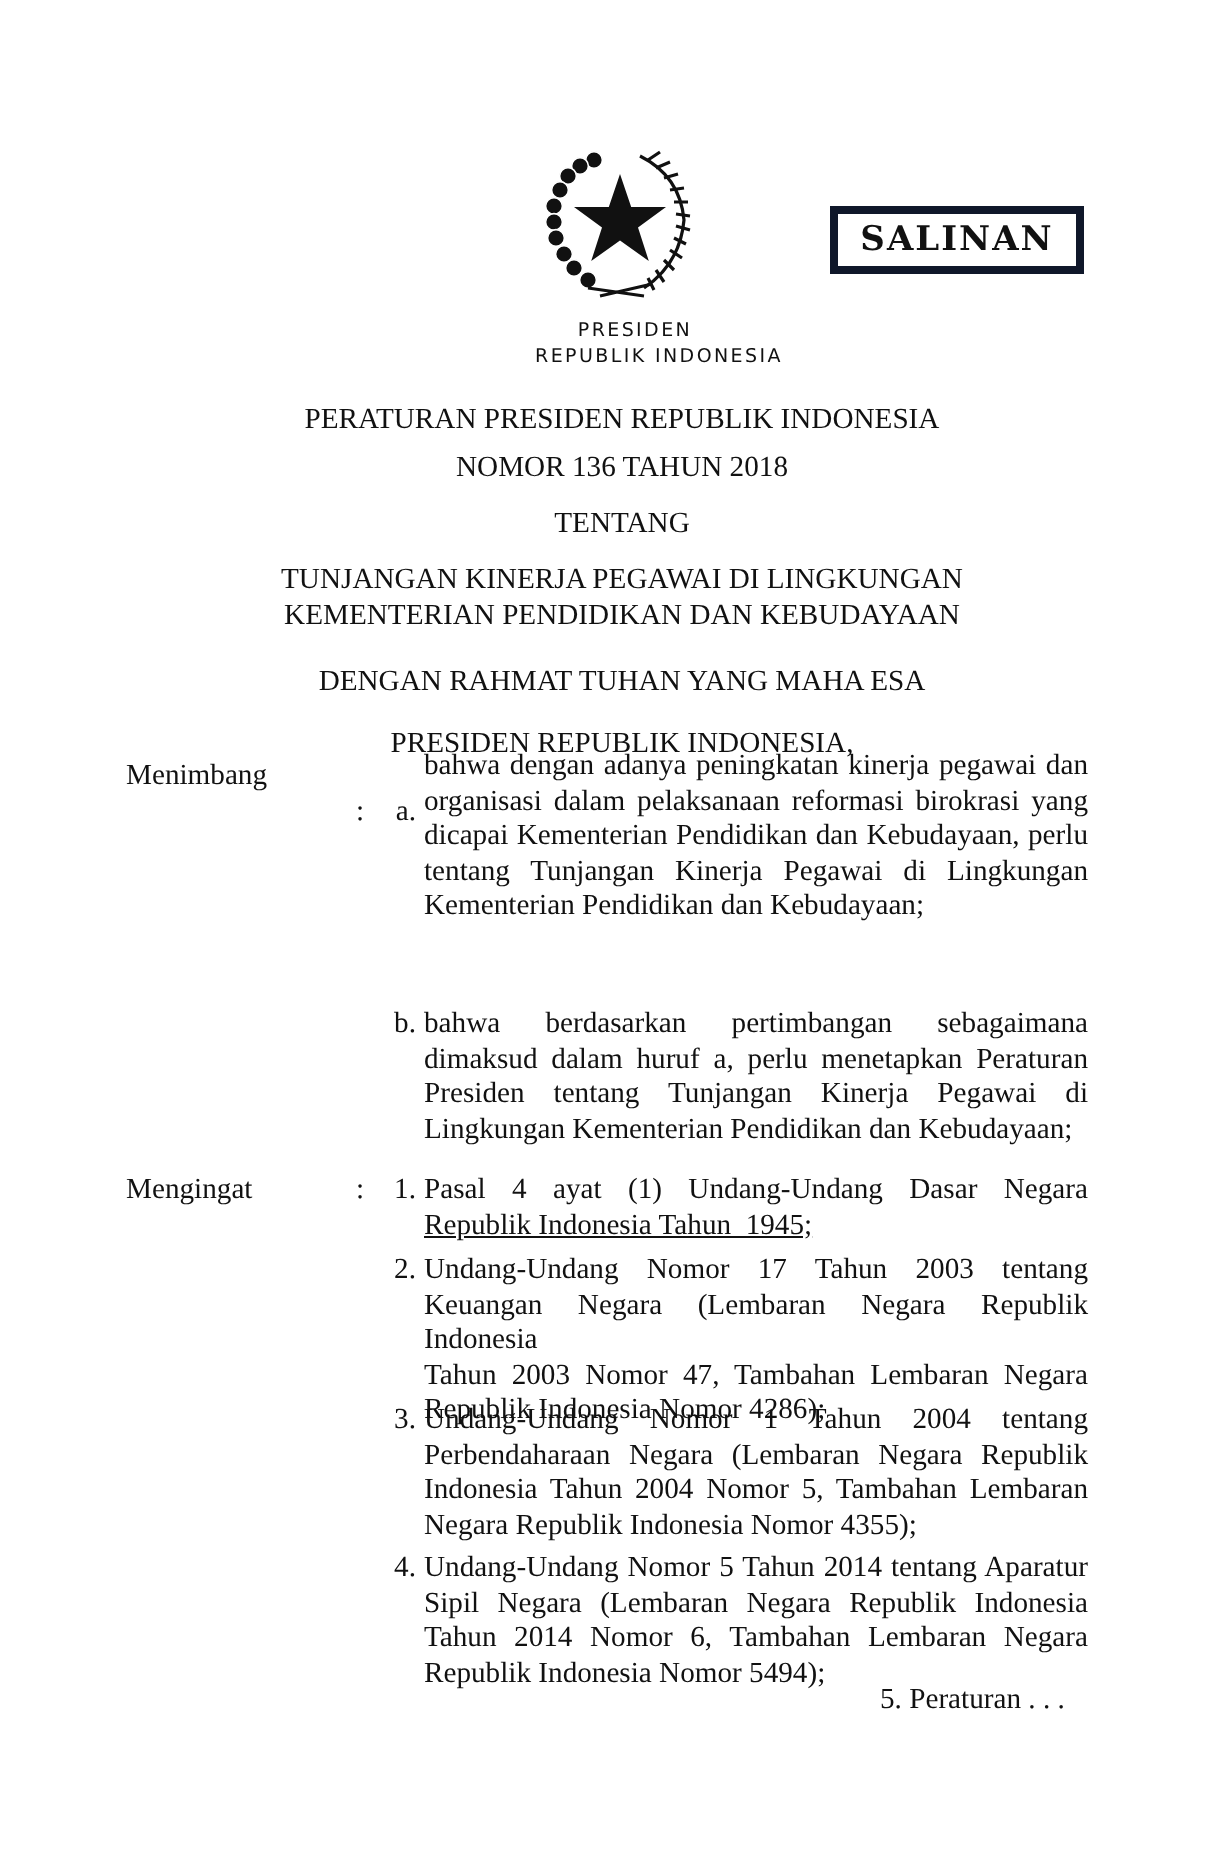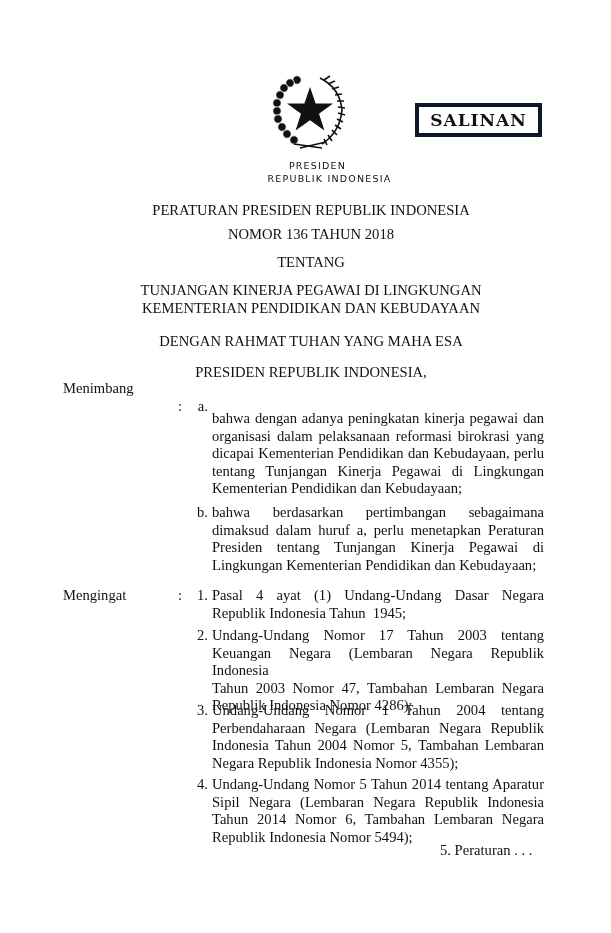--- a/index.html
+++ b/index.html
@@ -78,21 +78,21 @@
 <div class="abs center-line" style="top:282px;">TUNJANGAN KINERJA PEGAWAI DI LINGKUNGAN</div>
 <div class="abs center-line" style="top:300px;">KEMENTERIAN PENDIDIKAN DAN KEBUDAYAAN</div>
 <div class="abs center-line" style="top:333px;">DENGAN RAHMAT TUHAN YANG MAHA ESA</div>
 <div class="abs center-line" style="top:364px;">PRESIDEN REPUBLIK INDONESIA,</div>
 
 <div>
   <div class="abs body-text label" style="top:380px;">Menimbang</div>
   <div class="abs body-text colon" style="top:398px;">:</div>
 
   <div class="abs body-text marker" style="left:190px; top:398px;">a.</div>
-  <div class="abs body-text para" style="top:410px;">
+  <div class="abs body-text para" style="top:375px;">
     <div class="forced">bahwa dengan adanya peningkatan kinerja pegawai dan</div>
     <div class="forced">organisasi dalam pelaksanaan reformasi birokrasi yang</div>
     <div class="forced">dicapai Kementerian Pendidikan dan Kebudayaan, perlu</div>
     <div class="forced">tentang Tunjangan Kinerja Pegawai di Lingkungan</div>
     <div>Kementerian Pendidikan dan Kebudayaan;</div>
   </div>
 
   <div class="abs body-text marker" style="left:190px; top:504px;">b.</div>
   <div class="abs body-text para" style="top:504px;">
     <div class="forced">bahwa berdasarkan pertimbangan sebagaimana</div>
@@ -102,21 +102,21 @@
   </div>
 </div>
 
 <div>
   <div class="abs body-text label" style="top:587px;">Mengingat</div>
   <div class="abs body-text colon" style="top:587px;">:</div>
 
   <div class="abs body-text marker" style="left:190px; top:587px;">1.</div>
   <div class="abs body-text para" style="top:587px;">
     <div class="forced">Pasal 4 ayat (1) Undang-Undang Dasar Negara</div>
-    <div style="white-space:pre;">Republik Indonesia Tahun  1945;</div>
+    <div style="white-space:pre;text-decoration:underline;">Republik Indonesia Tahun  1945;</div>
   </div>
 
   <div class="abs body-text marker" style="left:190px; top:627px;">2.</div>
   <div class="abs body-text para" style="top:627px;">
     <div class="forced">Undang-Undang Nomor 17 Tahun 2003 tentang</div>
     <div class="forced">Keuangan Negara (Lembaran Negara Republik Indonesia</div>
     <div class="forced">Tahun 2003 Nomor 47, Tambahan Lembaran Negara</div>
     <div>Republik Indonesia Nomor 4286);</div>
   </div>
 

